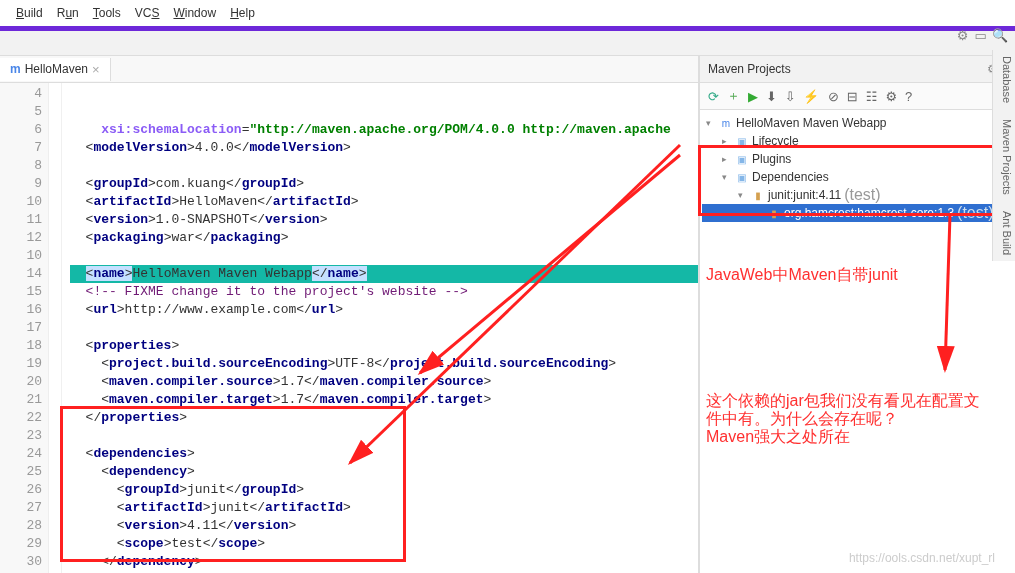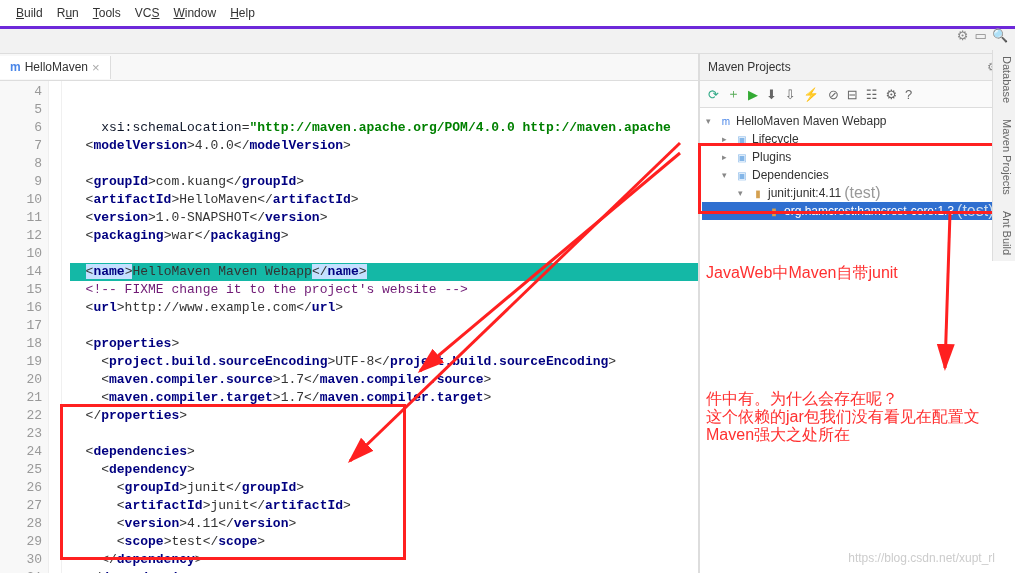--- a/index.html
+++ b/index.html
@@ -1,33 +1,33 @@
 <!DOCTYPE html>
 <html><head>
 <meta charset="utf-8">
 <style>
 body{margin:0;font-family:"Segoe UI",Arial,sans-serif;font-size:12px;background:#fff;color:#333;overflow:hidden}
-.menu-bar{height:22px;padding:2px 10px;display:flex;gap:2px;align-items:center;border-bottom:3px solid #6d28d9}
+.menu-bar{height:22px;padding:2px 10px;display:flex;gap:2px;align-items:center;border-bottom:5px solid #6d28d9}
 .menu-bar span{padding:2px 6px;cursor:pointer}
 .menu-bar span u{text-decoration:underline}
 .toolbar{height:24px;border-bottom:1px solid #ddd;background:#f2f2f2}
 .main{display:flex;height:525px}
 .editor-area{flex:1;display:flex;flex-direction:column;border-right:1px solid #ddd}
 .tab-strip{height:26px;display:flex;align-items:center;border-bottom:1px solid #ddd;background:#f8f8f8}
 .tab{padding:4px 10px;display:flex;align-items:center;gap:4px;background:#fff;border-right:1px solid #ddd}
 .tab .m-icon{color:#4a86e8;font-weight:bold}
 .tab .close{color:#aaa;font-size:13px}
 .code-container{flex:1;display:flex;font-family:"Consolas","Courier New",monospace;font-size:13px;overflow:auto;position:relative}
 .gutter{width:42px;background:#f8f8f8;color:#999;text-align:right;padding:2px 6px 2px 0;border-right:1px solid #eee;line-height:18px;user-select:none}
 .fold-gutter{width:12px;background:#fff;border-right:1px solid #f0f0f0}
 .code{flex:1;padding:2px 0 2px 8px;line-height:18px;white-space:pre;position:relative}
 .line{height:18px}
 .line.hl{background:#14b8a6}
 .tag{color:#000080;font-weight:bold}
-.attr{color:#0f172a;font-weight:normal}
+.attr{color:#8b5cf6;font-weight:bold}
 .str{color:#008000;font-weight:bold}
 .com{color:#701a75;}
 .sel{background:#c5e0ff}
 .red-box{position:absolute;border:3px solid #ff2020;pointer-events:none}
 .right-panel{width:315px;display:flex;flex-direction:column;border-left:1px solid #ddd}
 .rp-header{height:26px;display:flex;align-items:center;padding:0 8px;border-bottom:1px solid #ddd;background:#f2f2f2;font-size:12px}
 .rp-toolbar{height:26px;display:flex;align-items:center;gap:8px;padding:0 8px;border-bottom:1px solid #ddd;background:#fafafa;color:#666}
 .rp-toolbar span{font-size:13px}
 .tree{padding:4px 2px;font-size:12px;position:relative;flex:1}
 .tree-row{display:flex;align-items:center;height:18px;padding-left:4px;gap:3px;white-space:nowrap}
@@ -176,27 +176,27 @@
       <svg style="position:absolute;left:0;top:100px;width:300px;height:170px;pointer-events:none">
         <defs>
             <marker id="ah2" markerWidth="10" markerHeight="10" refX="8" refY="3" orient="auto">
               <path d="M0,0 L0,6 L9,3 z" fill="#ff2020"></path>
             </marker>
           </defs>
         <line x1="250" y1="5" x2="245" y2="160" stroke="#ff2020" stroke-width="3" marker-end="url(#ah2)"></line>
       </svg>
       <div style="height:100px"></div>
       <div class="note">
+        <div>这个依赖的jar包我们没有看见在配置文</div>
         <div>件中有。为什么会存在呢？</div>
-        <div>这个依赖的jar包我们没有看见在配置文</div>
         <div>Maven强大之处所在</div>
       </div>
     </div>
   </div>
 </div>
 
 <div class="side-strip-r">
   <span>Database</span>
   <span>Maven Projects</span>
   <span>Ant Build</span>
 </div>
 
-<div class="watermark">https://blog.csdn.net/xupt_rl</div>
+<div class="watermark">https://ools.csdn.net/xupt_rl</div>
 
 </body></html>

